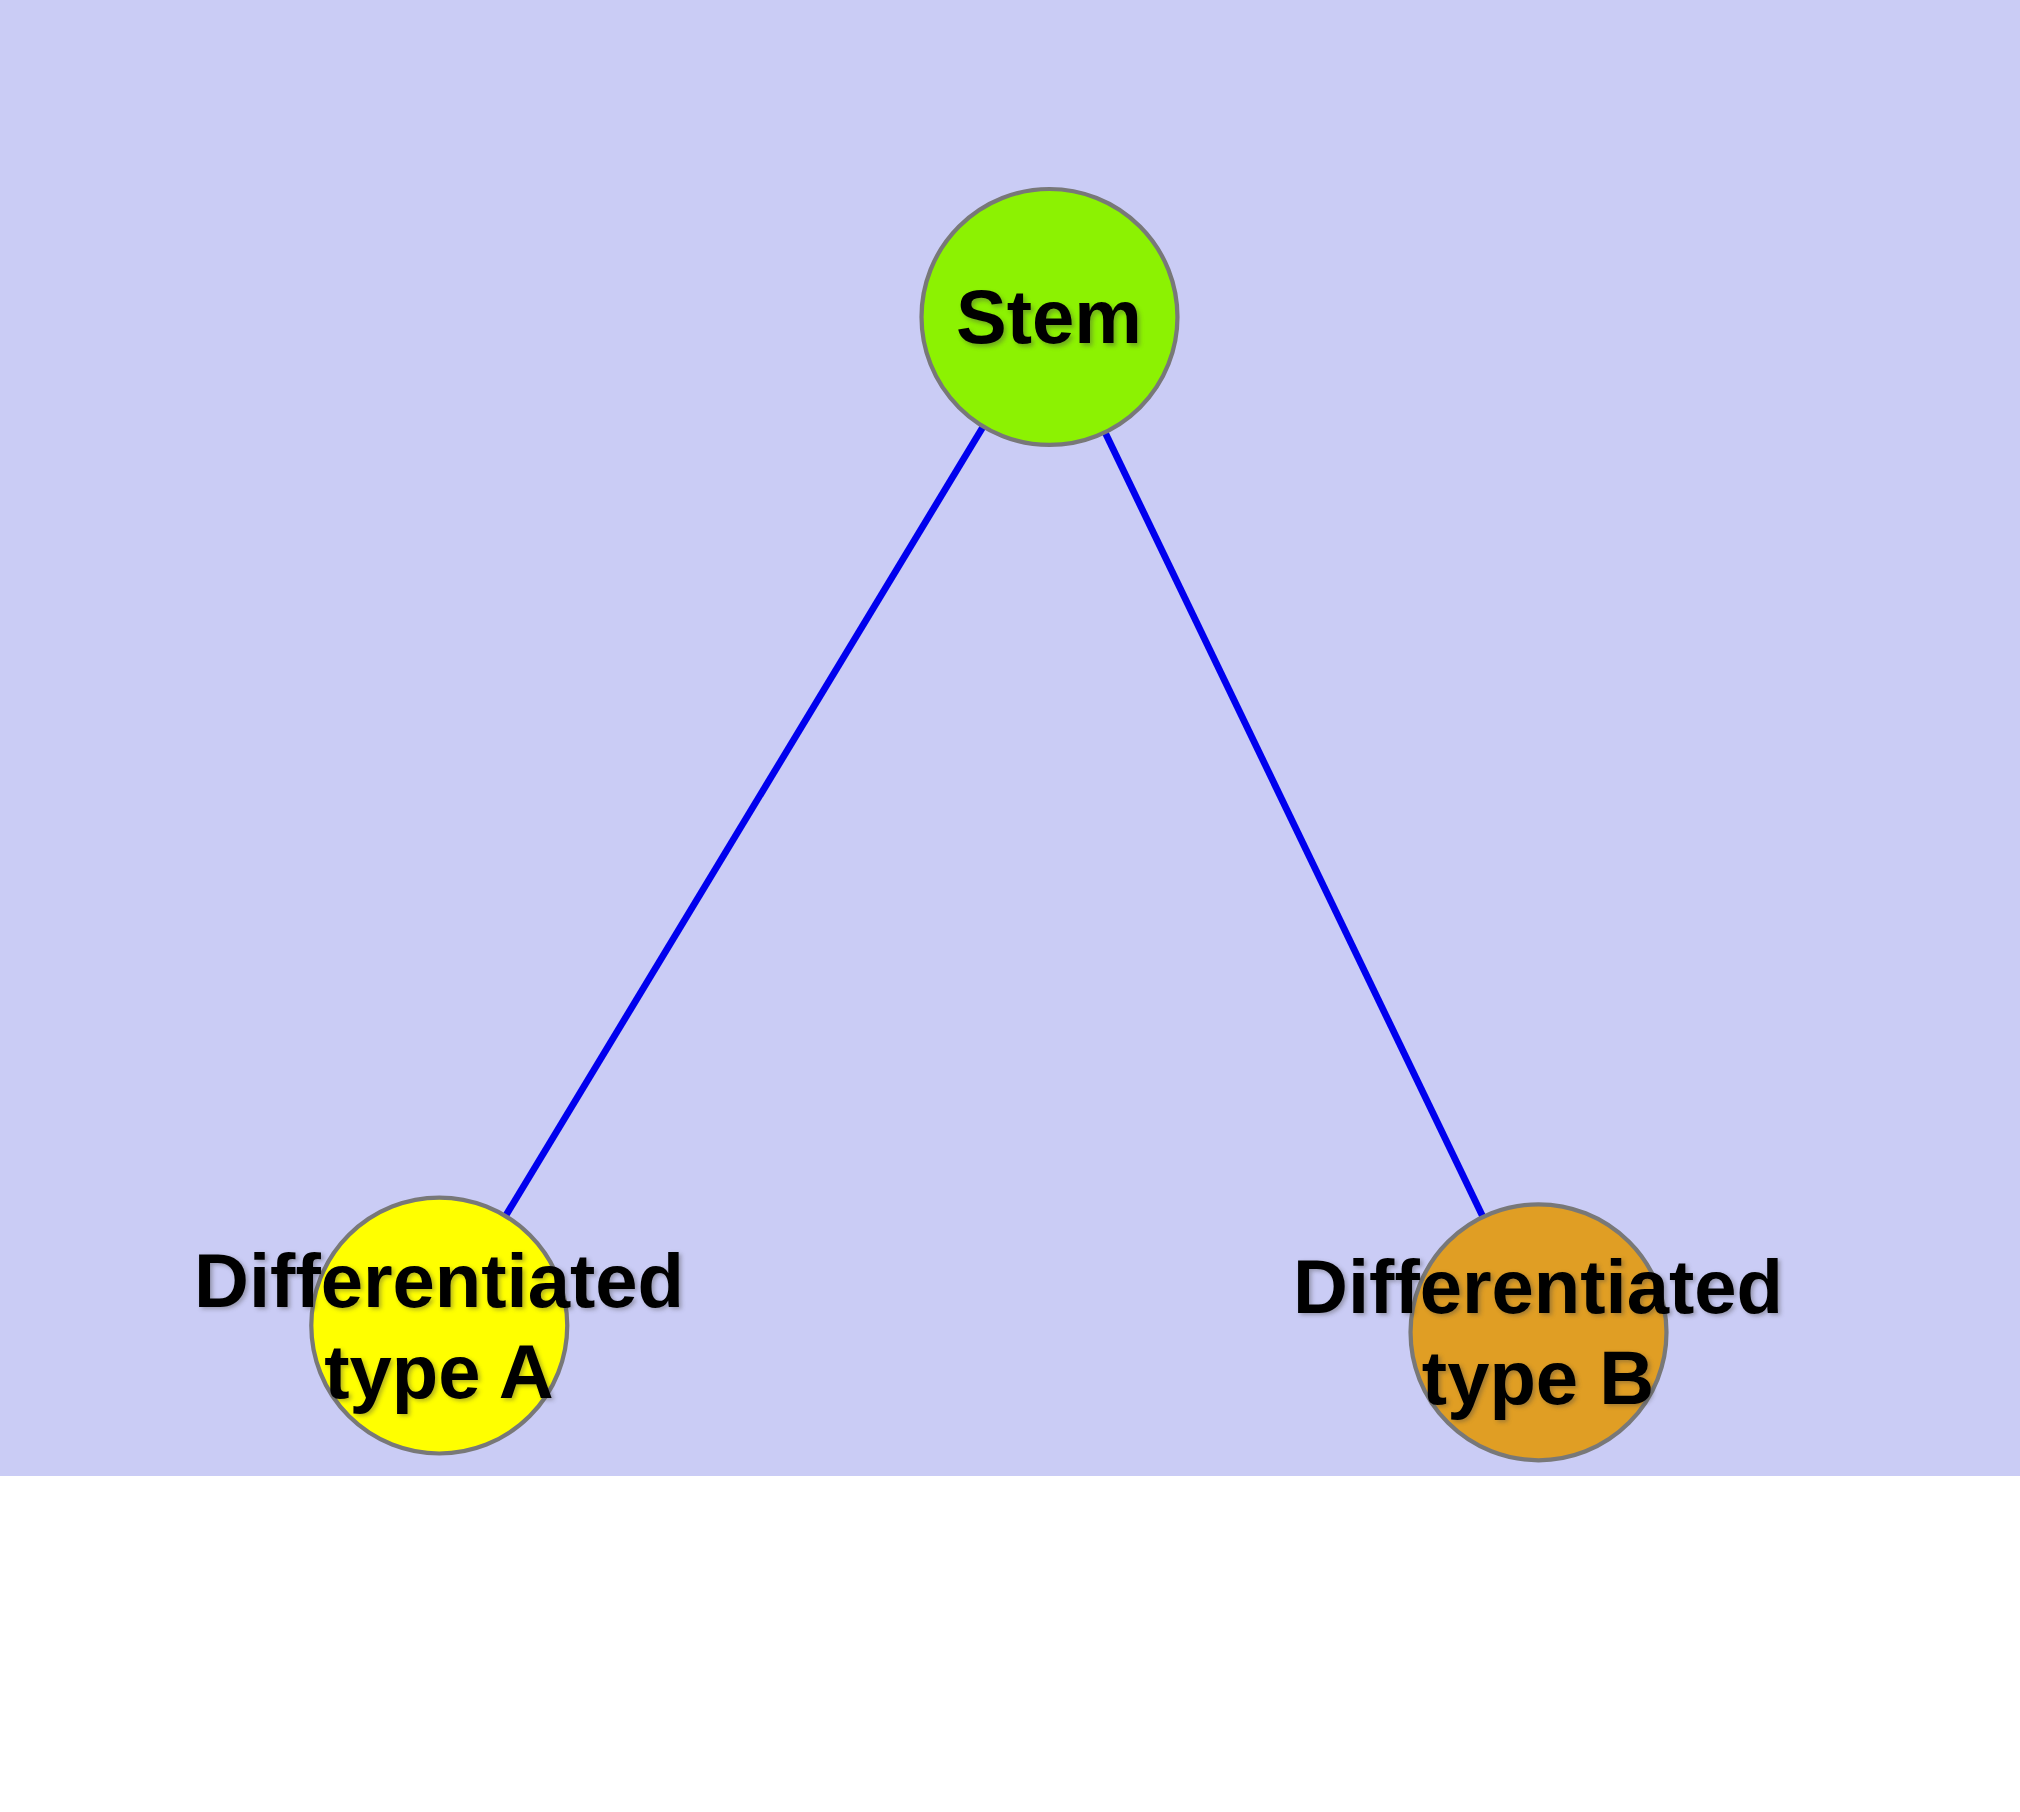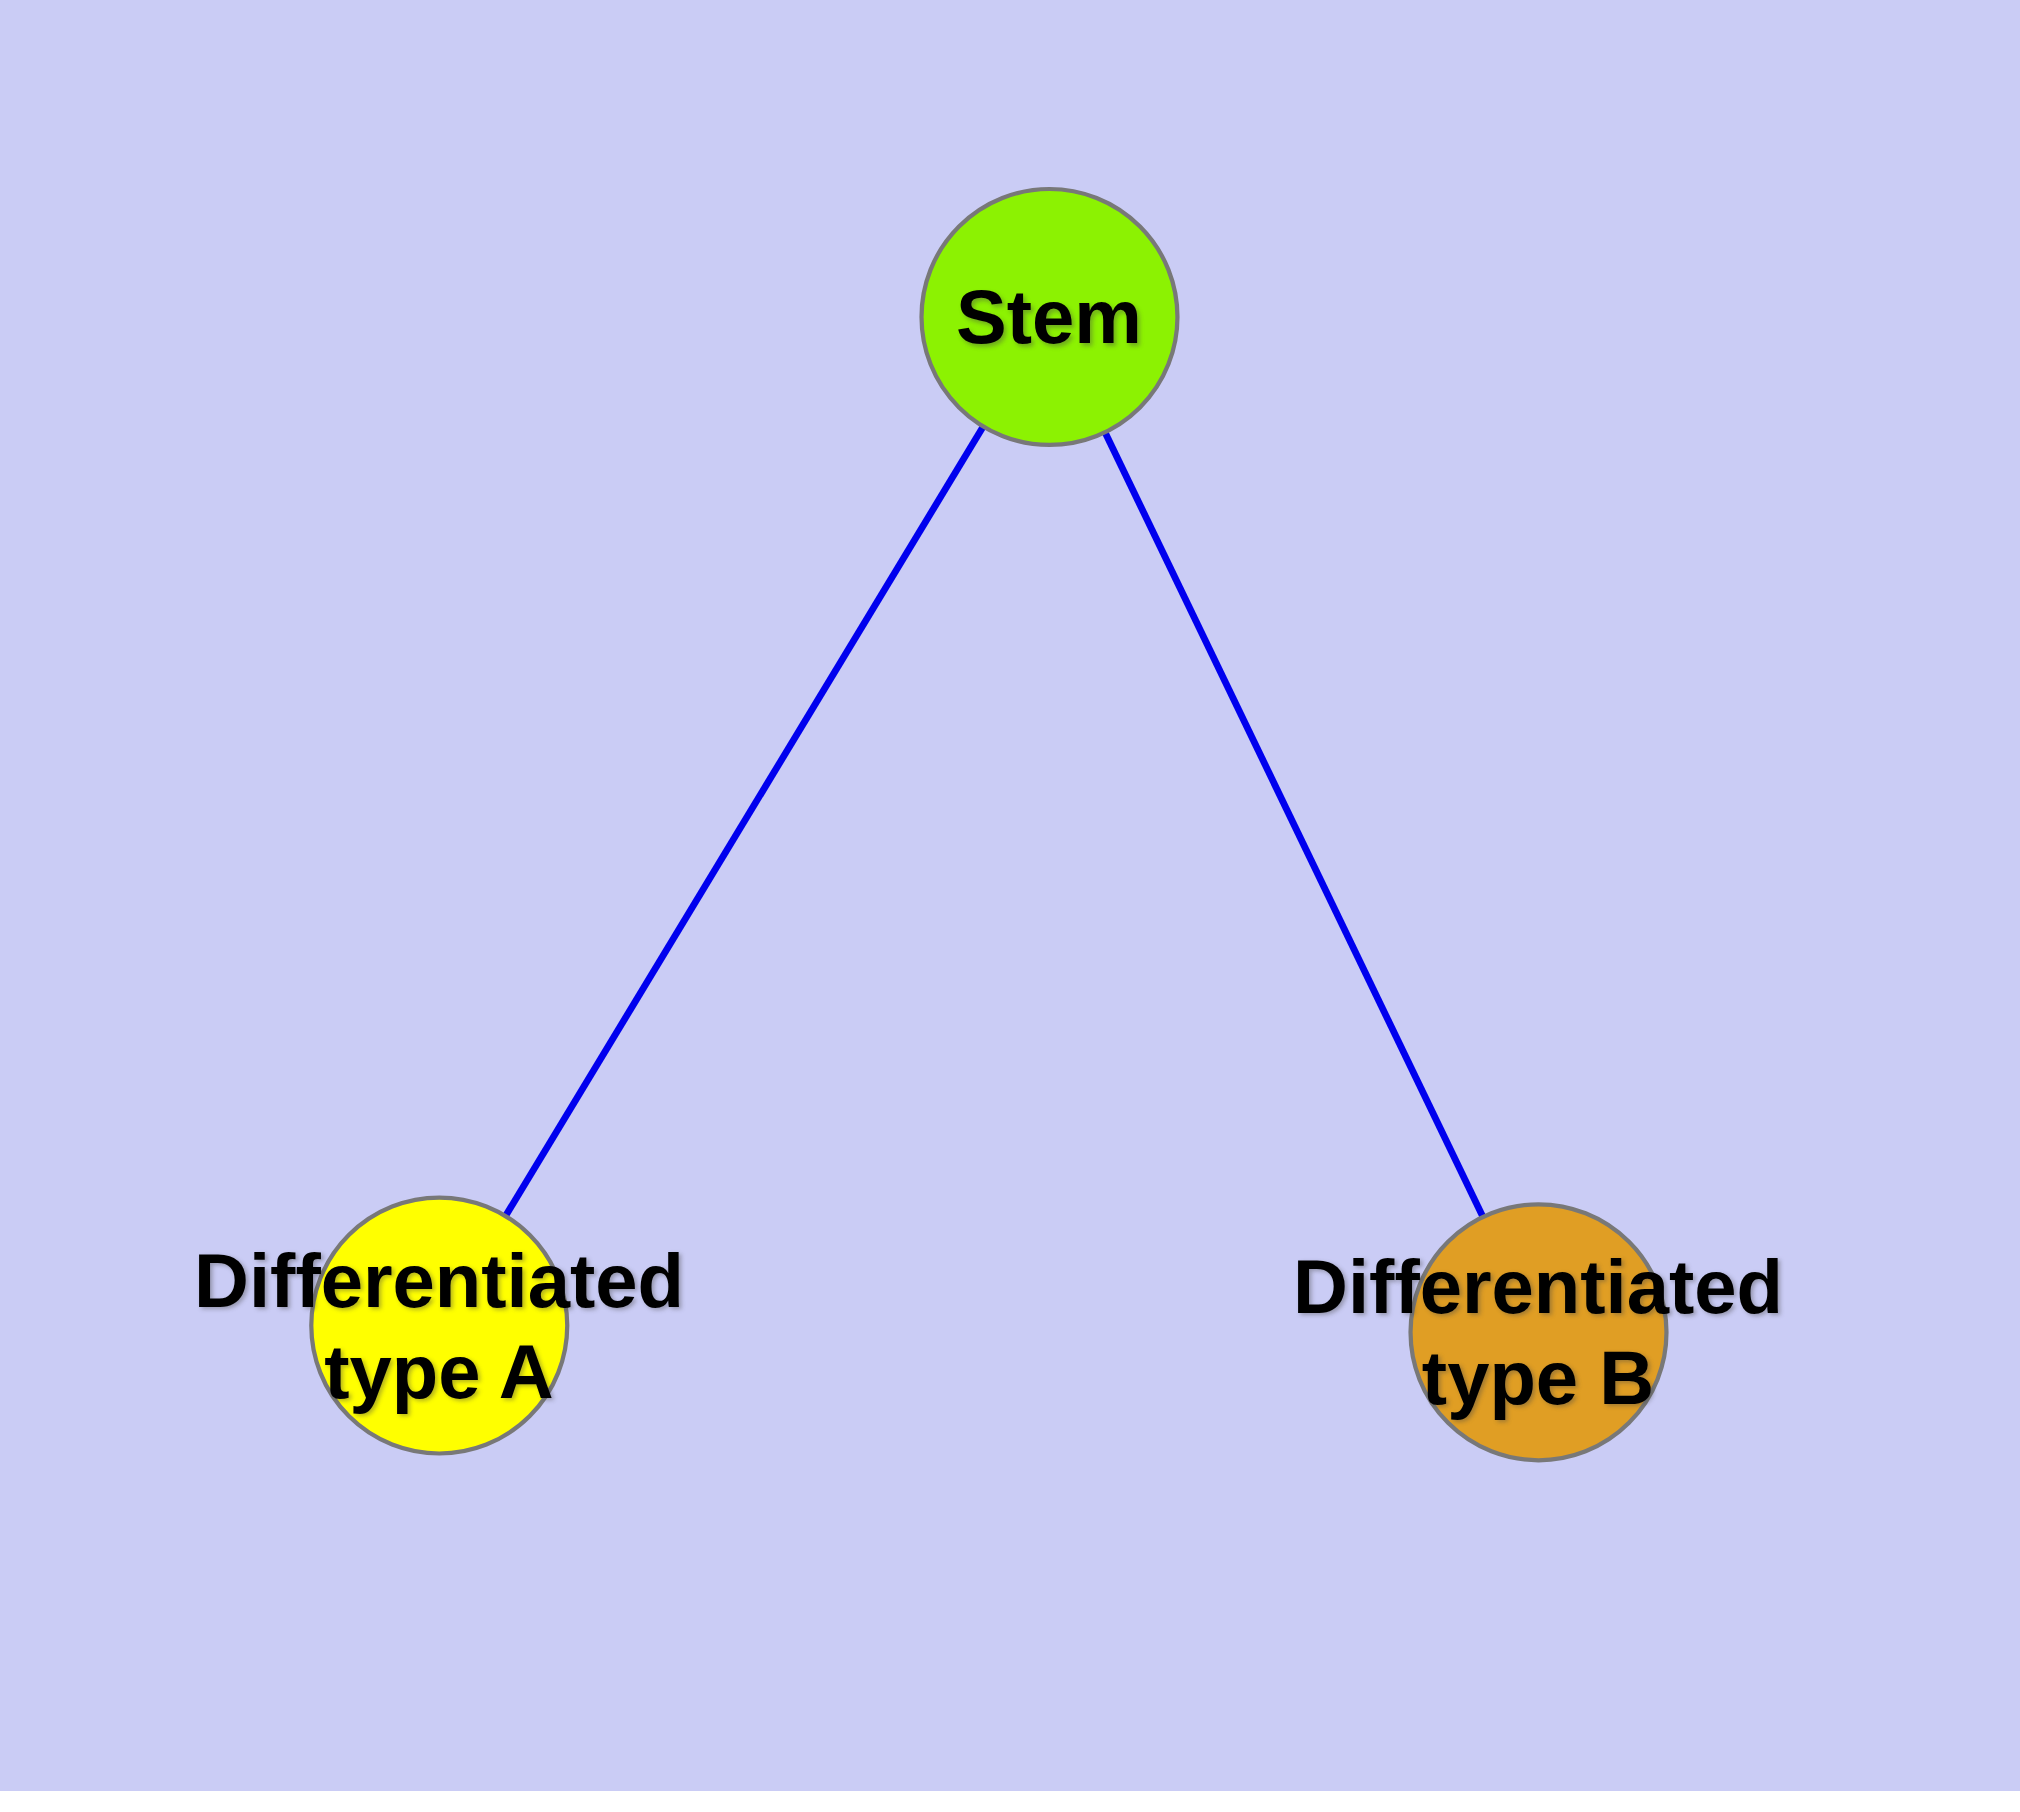--- a/index.html
+++ b/index.html
@@ -5,21 +5,21 @@
   html, body {
     margin: 0;
     padding: 0;
   }
   body {
     background: #ffffff;
   }
   .canvas {
     position: relative;
     width: 2021px;
-    height: 1791px;
+    height: 1476px;
     overflow: hidden;
     font-family: "Liberation Sans", sans-serif;
   }
   .graph-svg {
     position: absolute;
     left: 0;
     top: 0;
     width: 2021px;
     height: 1812px;
   }

